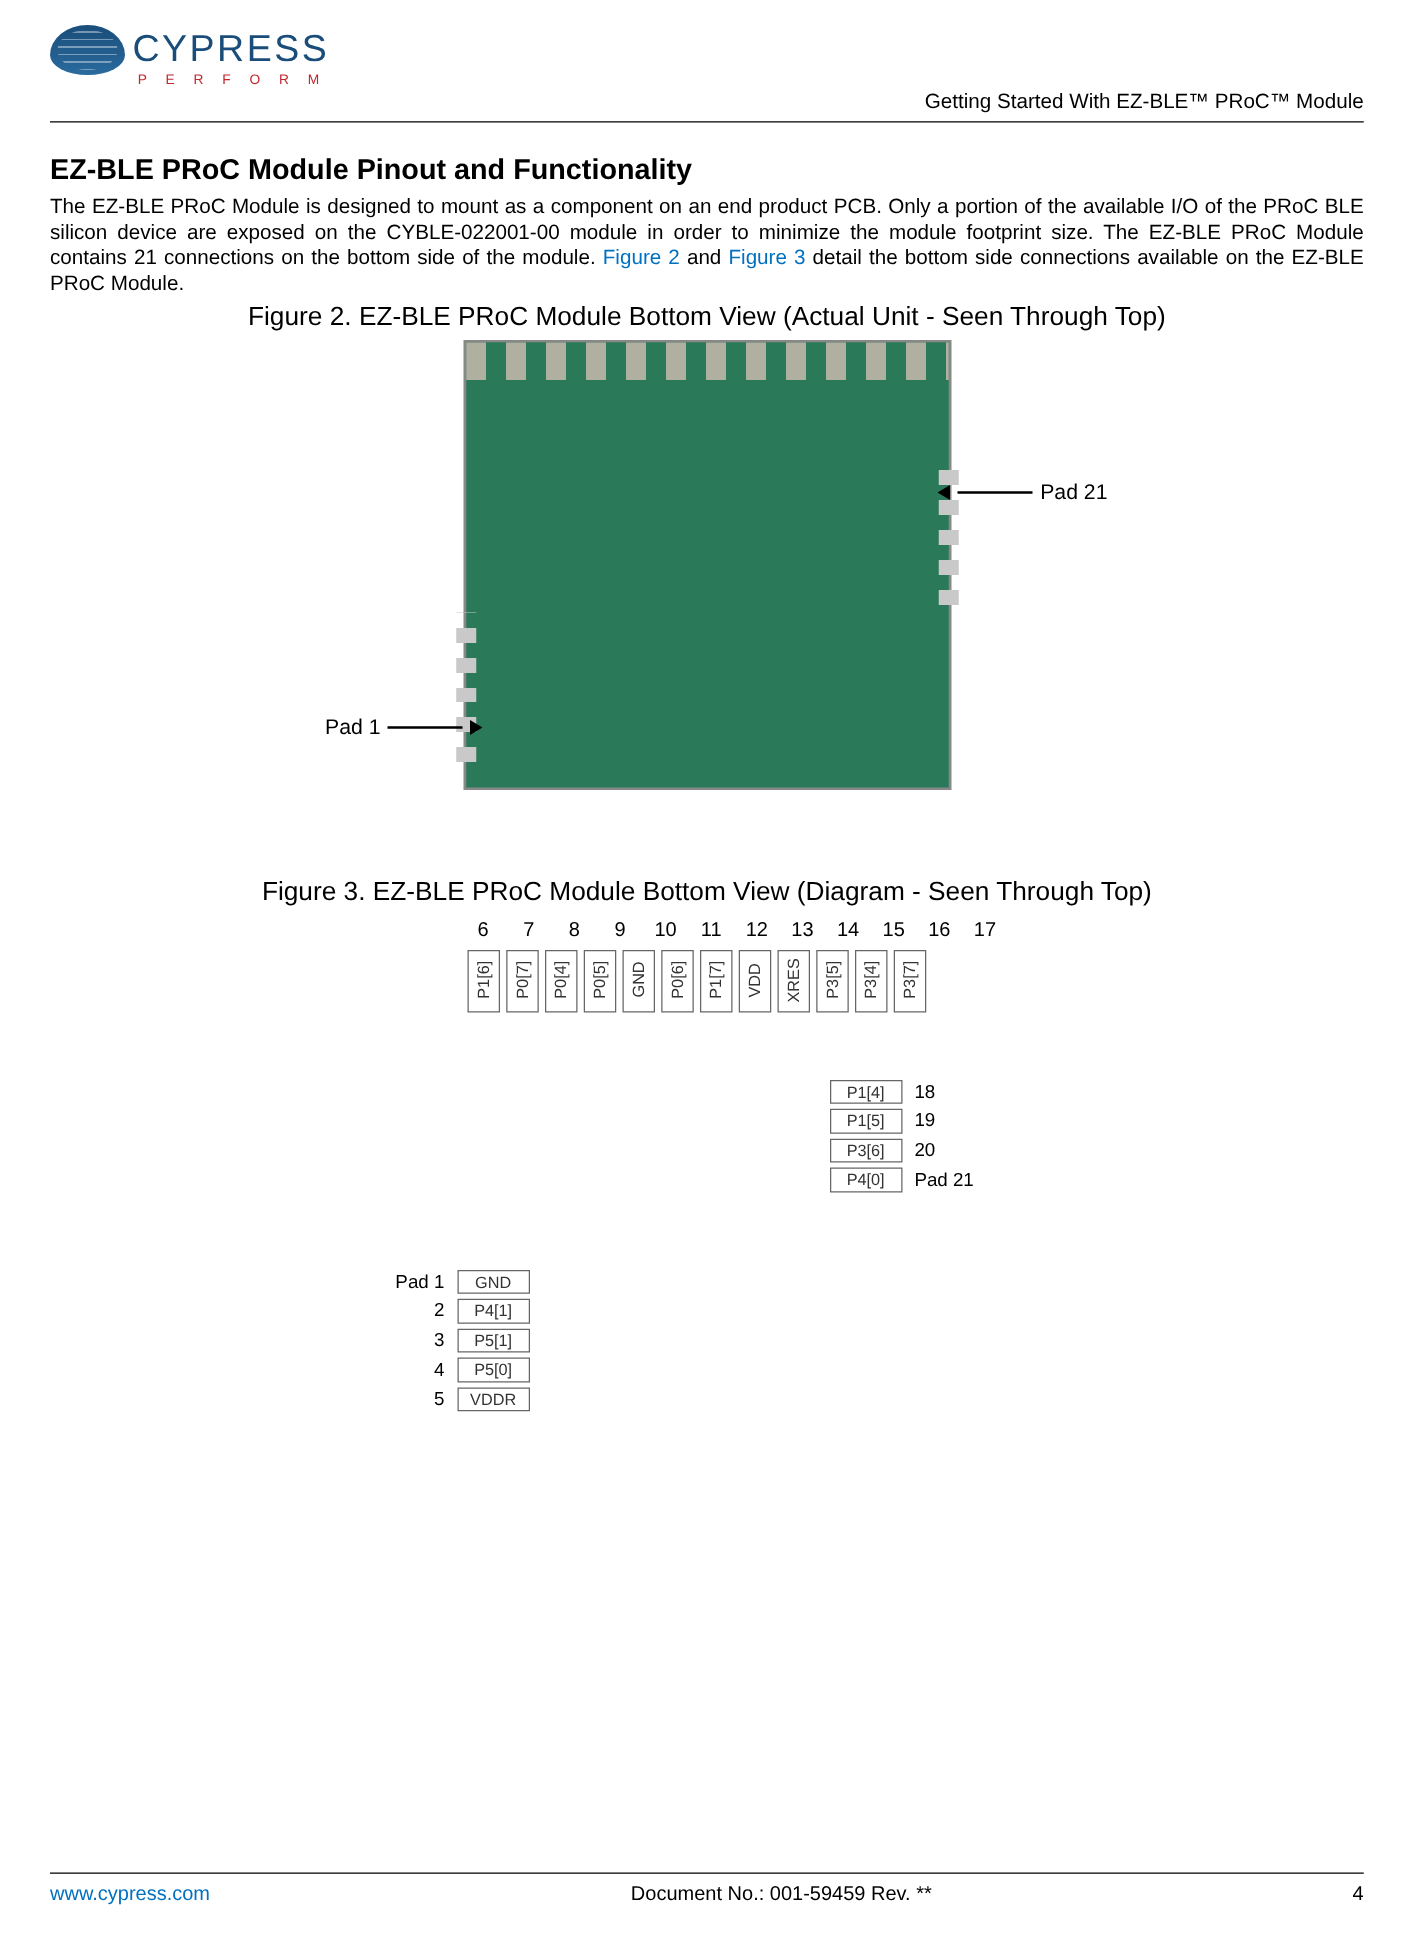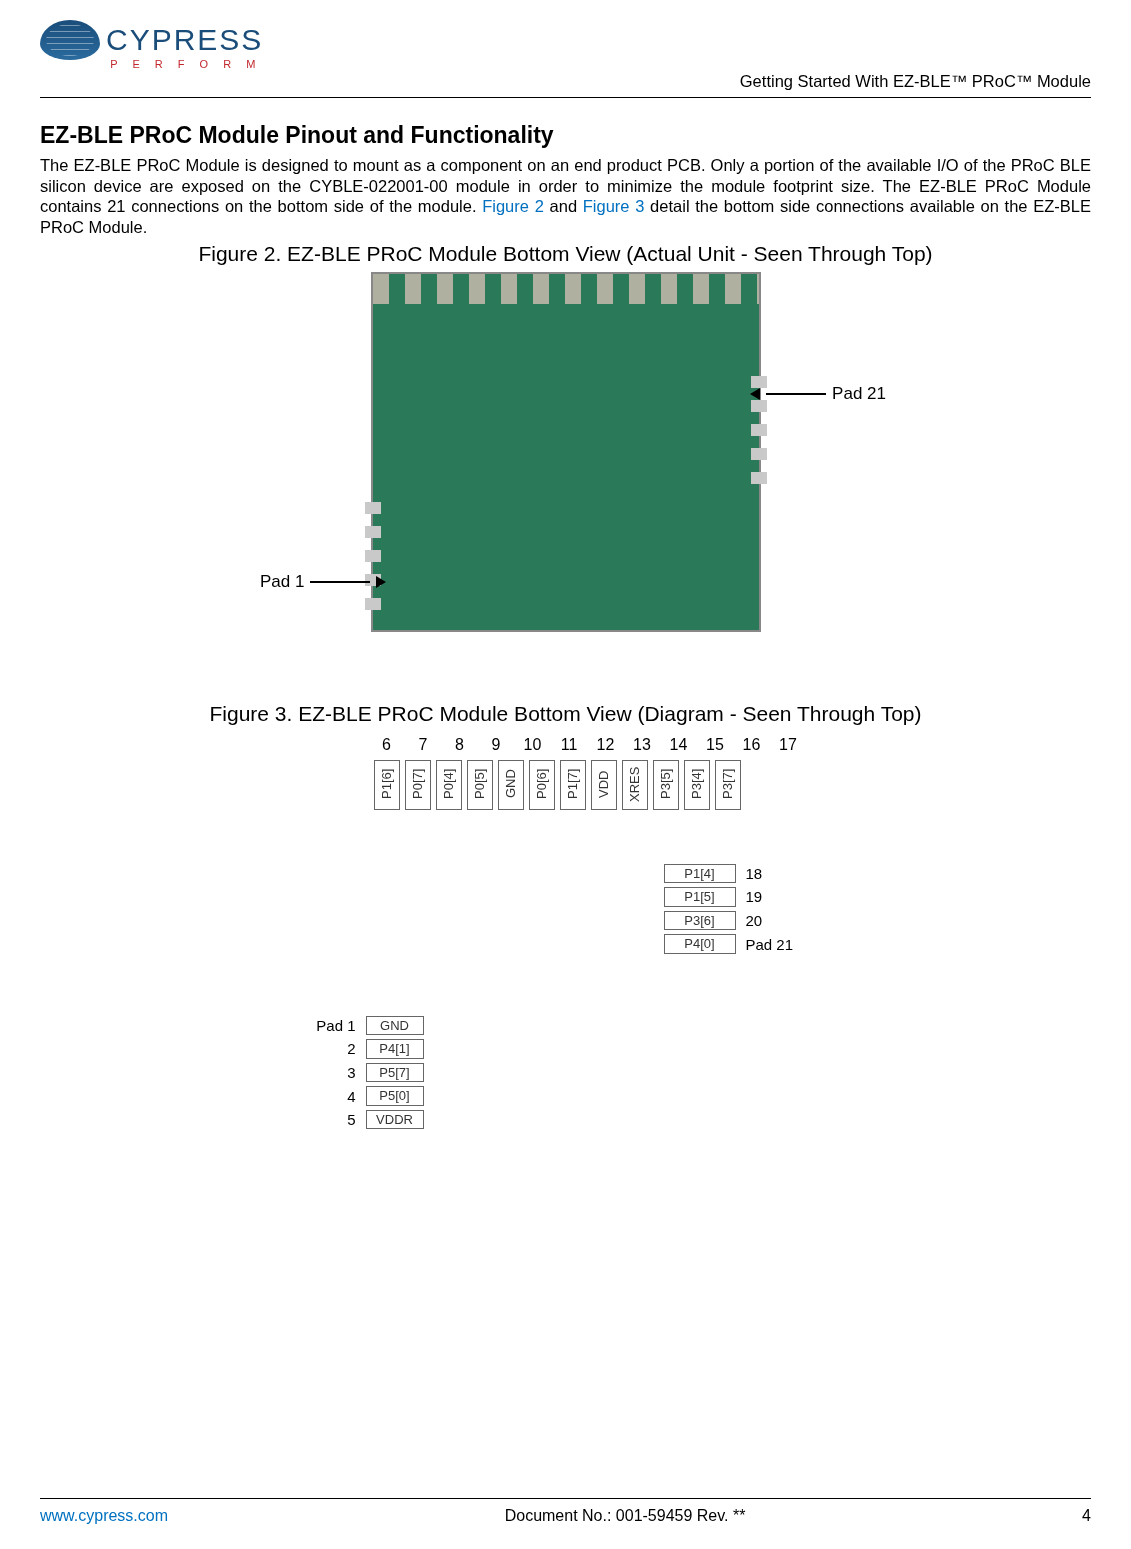--- a/index.html
+++ b/index.html
@@ -69,21 +69,21 @@
   .callout-pad21{ right: 205px; top: 112px;}
 
   .fig3-wrap{ position:relative; width:620px; height:480px; margin:10px auto 0; font-size:15px;}
   .pin-box{ border:1.2px solid #666; background:#fff; color:#333; text-align:center; padding:1px 4px; font-size:13px; line-height:1.2;}
   .top-num-row{ position:absolute; left:120px; top:0; display:flex; gap:14.5px; font-size:16px;}
   .top-num-row span{ width:22px; text-align:center;}
   .top-pins{ position:absolute; left:118px; top:24px; display:flex; gap:5px;}
   .top-pins .pin-box{ writing-mode: vertical-rl; transform: rotate(180deg); height:50px; width:26px; padding-top:3px;}
   .right-col{ position:absolute; left:408px; top:128px; display:flex; flex-direction:column; gap:4px;}
   .right-col .row{ display:flex; align-items:center; gap:10px;}
-  .right-col .pin-box{ width:72px;}
+  .right-col .pin-box{ width:58px;}
   .left-col{ position:absolute; left:58px; top:280px; display:flex; flex-direction:column-reverse; gap:4px;}
   .left-col .row{ display:flex; align-items:center; gap:10px;}
   .left-col .pin-box{ width:58px;}
   .left-col .num{ width:42px; text-align:right;}
   .right-col .num{ width:60px;}
   .footer{
     position:absolute; left:40px; right:40px; bottom:24px;
     border-top:1px solid #000; padding-top:8px;
     display:flex; justify-content:space-between; font-size:16px;
   }
@@ -179,21 +179,21 @@
         <div class="row">
           <div class="num">5</div>
           <div class="pin-box">VDDR</div>
         </div>
         <div class="row">
           <div class="num">4</div>
           <div class="pin-box">P5[0]</div>
         </div>
         <div class="row">
           <div class="num">3</div>
-          <div class="pin-box">P5[7]</div>
+          <div class="pin-box">P5[1]</div>
         </div>
         <div class="row">
           <div class="num">2</div>
           <div class="pin-box">P4[1]</div>
         </div>
         <div class="row">
           <div class="num">Pad 1</div>
           <div class="pin-box">GND</div>
         </div>
       </div>

